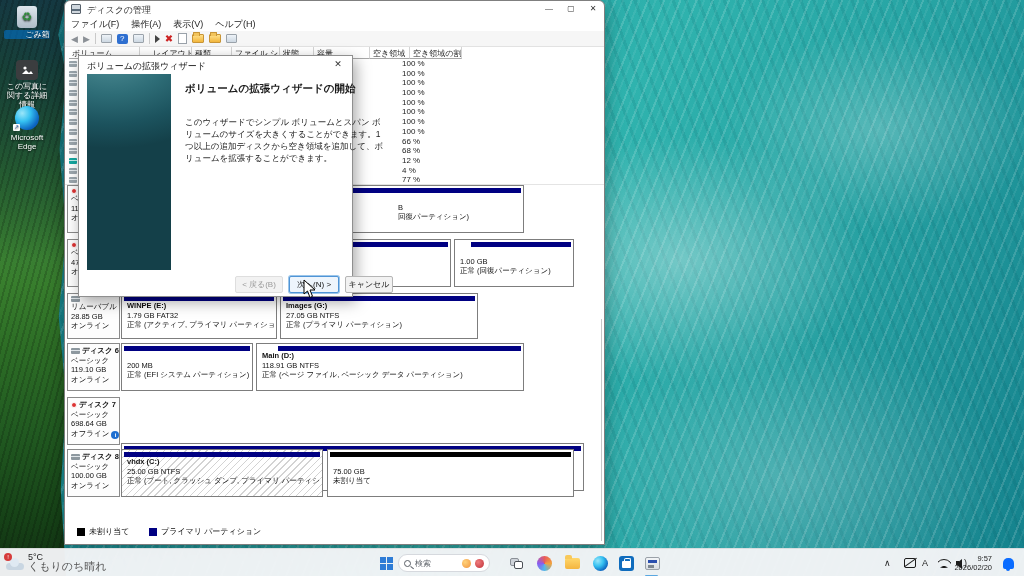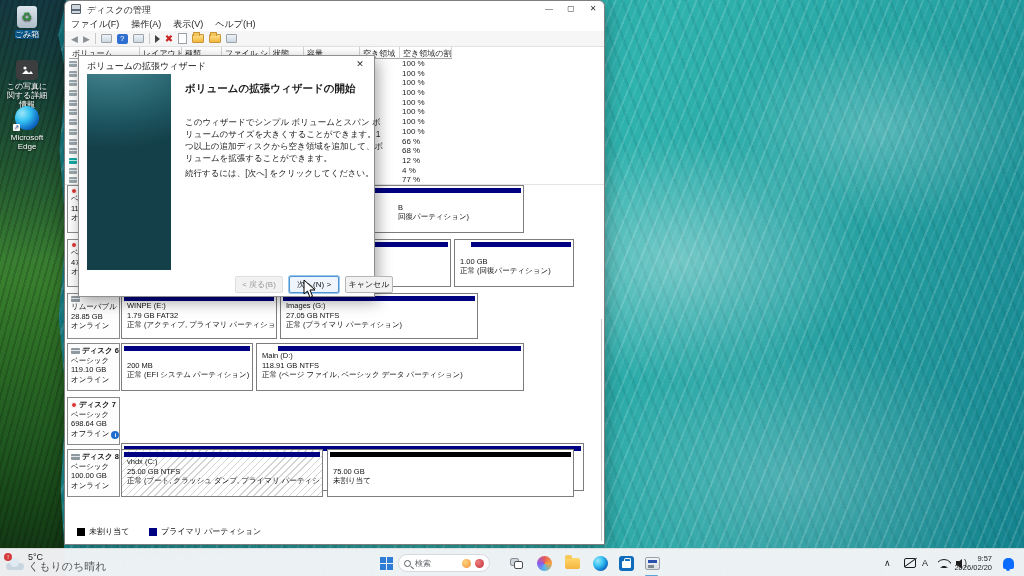--- a/index.html
+++ b/index.html
@@ -28,21 +28,21 @@
     text-shadow:0 1px 2px rgba(0,0,0,.85); line-height:9px; }
   .bin-shape { width:20px; height:22px; margin:0 auto;
     background:linear-gradient(180deg,#dfe7ee,#aebcc8); border-radius:3px 3px 4px 4px;
     display:flex; align-items:center; justify-content:center; color:#2d8b3a; font-size:12px; }
   .photo-shape { width:22px; height:20px; margin:0 auto; background:#3b3d3f; border-radius:4px;
     display:flex; align-items:center; justify-content:center; }
   .edge-shape { width:24px; height:24px; margin:0 auto; border-radius:50%; position:relative;
     background:radial-gradient(circle at 30% 30%, #9be6f9 0%, #35c1f1 35%, #0c64c0 72%, #0a4da1 100%); }
   .edge-badge { position:absolute; left:-2px; bottom:-1px; width:7px; height:7px; background:#fff;
     border-radius:1px; color:#1b4fa0; font-size:6px; line-height:7px; }
-  .sel-label { background:rgba(0,120,215,.55); border-radius:2px; }
+  .sel-label { background:rgba(0,120,215,.55); border-radius:2px;padding-left:21px; }
 
   
   #dmwin { left:64px; top:0; width:541px; height:545px; background:#fff;
     border:1px solid #7f7f7f; border-radius:6px 6px 0 0; box-shadow:0 6px 18px rgba(0,0,0,.35); z-index:10; }
   .titlebar { left:0; top:0; width:100%; height:16px; }
   .title-ic { left:6px; top:3px; width:10px; height:10px;
     background:linear-gradient(180deg,#cfd6dd 0 4px,#5b6b7a 4px 6px,#cfd6dd 6px 10px); border:1px solid #56606a; border-radius:1px; }
   .title-tx { left:22px; top:3px; font-size:9px; color:#333; }
   .wc { top:0; width:22px; height:16px; text-align:center; font-size:8px; color:#333; line-height:15px; }
   .menubar { left:0; top:16px; width:100%; height:14px; font-size:9px; color:#222; display:flex; align-items:center; padding-left:6px; gap:12px; }
@@ -77,30 +77,30 @@
   .dname { font-weight:bold; font-size:7.5px; display:flex; align-items:center; gap:2px; }
   .drive-ic { display:inline-block; width:9px; height:6px; border-radius:1px;
     background:linear-gradient(#8d989f 0 2px,#dfe5e9 2px 3px,#8d989f 3px 6px); }
   .err-dot { display:inline-block; width:6px; height:6px; border-radius:50%; background:#d33; border:1px solid #fff; }
   .info-dot { display:inline-block; width:8px; height:8px; border-radius:50%; background:#1f6fd0; color:#fff;
     font-size:6px; line-height:8px; text-align:center; vertical-align:-1px; font-weight:bold; }
 
   .part { position:absolute; background:#fff; border:1px solid #7d7d7d; padding:2px; }
   .pbar { height:5px; }
   .ptext { position:absolute; left:5px; top:7px; font-size:7.5px; line-height:9.5px; color:#111; white-space:nowrap; overflow:hidden; right:2px; }
-  .pname { display:block; font-weight:normal; height:9.5px; }
+  .pname { display:block; font-weight:bold; height:9.5px; }
   .pline { display:block; height:9.5px; }
   .hatch { background-image:repeating-linear-gradient(135deg, rgba(110,110,110,.30) 0 1px, transparent 1px 5px); }
 
   .legend { left:0; top:525px; width:100%; height:14px; font-size:8px; color:#111; }
   .lg-sq { position:absolute; top:2px; width:8px; height:8px; }
   .scroll-line { left:536px; top:318px; width:1px; height:222px; background:#c7c7c7; }
 
   
-  #wizard { left:78px; top:55px; width:297px; height:242px; background:#fff; border:1px solid #8f8f8f;
+  #wizard { left:78px; top:55px; width:275px; height:242px; background:#fff; border:1px solid #8f8f8f;
     box-shadow:3px 5px 14px rgba(0,0,0,.35); z-index:20; }
   .wiz-title { left:8px; top:4px; font-size:9px; color:#222; }
   .wiz-close { right:6px; top:3px; font-size:9px; color:#333; width:16px; text-align:center; }
   .wiz-pane { left:8px; top:18px; width:84px; height:196px;
     background:radial-gradient(ellipse 140px 90px at 28% -8%, #4d8c94 0%, #2e6d77 40%, #1c535e 72%, #144049 100%); }
   .wiz-head { left:106px; top:26px; width:202px; font-size:10.5px; font-weight:bold; color:#1a1a1a; }
   .wiz-body { left:106px; top:60px; width:204px; font-size:8.5px; line-height:12px; color:#222; }
   .wiz-instr { left:106px; top:112px; width:204px; font-size:8.5px; color:#222; }
   .wbtn { top:220px; height:17px; font-size:8px; text-align:center; line-height:15px; border-radius:2px; }
   .wbtn.disabled { left:156px; width:48px; color:#9a9a9a; background:#f2f2f2; border:1px solid #dedede; }
@@ -211,21 +211,21 @@
       <span class="tb-ptr"></span>
       <span class="tb-x">✖</span>
       <span class="tb-doc"></span>
       <span class="tb-folder"></span>
       <span class="tb-folder"></span>
       <span class="tb-sq"></span>
     </div>
 
     <div class="colhdr abs">
       <span style="width:71px;">ボリューム</span>
-      <span style="width:42px;">レイアウト</span>
+      <span style="width:42px;margin-left:10px;">レイアウト</span>
       <span style="width:40px;">種類</span>
       <span style="width:48px;">ファイル システム</span>
       <span style="width:34px;">状態</span>
       <span style="width:56px;">容量</span>
       <span style="width:40px;">空き領域</span>
       <span style="width:52px;">空き領域の割...</span>
     </div>
 
     <div id="vlist" class="abs">
         <div class="vrow">
@@ -448,21 +448,20 @@
     </div>
     <div class="scroll-line abs"></div>
   </div>
 
   <div id="wizard" class="abs">
     <div class="wiz-title abs">ボリュームの拡張ウィザード</div>
     <div class="wiz-close abs">✕</div>
     <div class="wiz-pane abs"></div>
     <div class="wiz-head abs">ボリュームの拡張ウィザードの開始</div>
     <div class="wiz-body abs">このウィザードでシンプル ボリュームとスパン ボリュームのサイズを大きくすることができます。1 つ以上の追加ディスクから空き領域を追加して、ボリュームを拡張することができます。</div>
-    <div class="wiz-instr abs">続行するには、[次へ] をクリックしてください。</div>
     <div class="wbtn disabled abs">&lt; 戻る(B)</div>
     <div class="wbtn primary abs">次へ(N) &gt;</div>
     <div class="wbtn normal abs">キャンセル</div>
   </div>
 
   <svg class="abs" style="left:303px; top:279px; z-index:40;" width="14" height="20" viewBox="0 0 14 20">
     <polygon points="1,1 1,15 4.5,12 7,18.5 9.5,17.3 7,11 12,11" fill="#fff" stroke="#000" stroke-width="1"></polygon>
   </svg>
 
   <div id="taskbar" class="abs">

